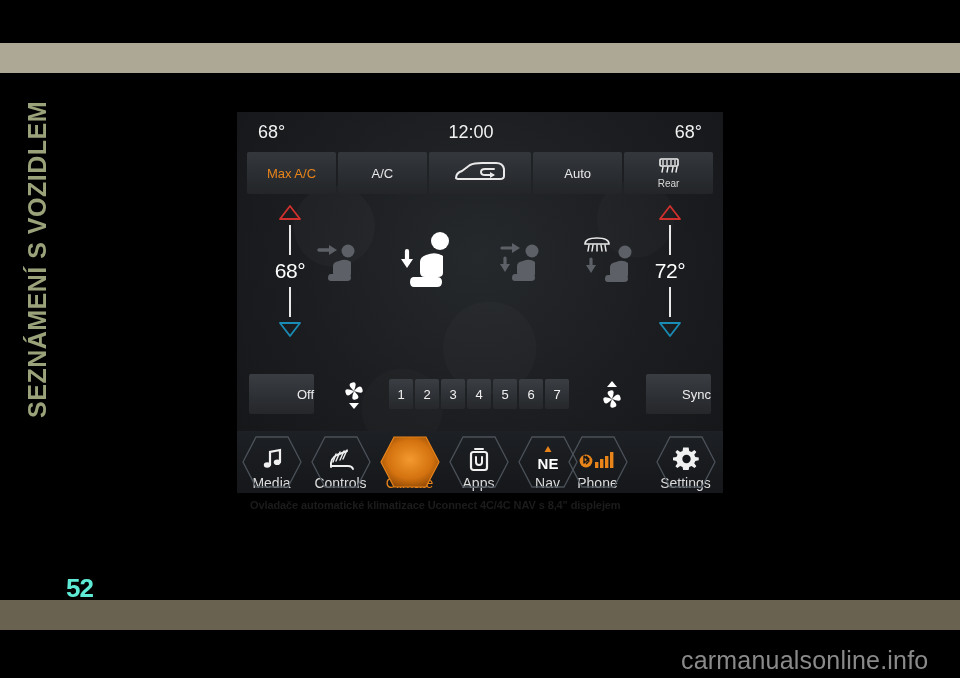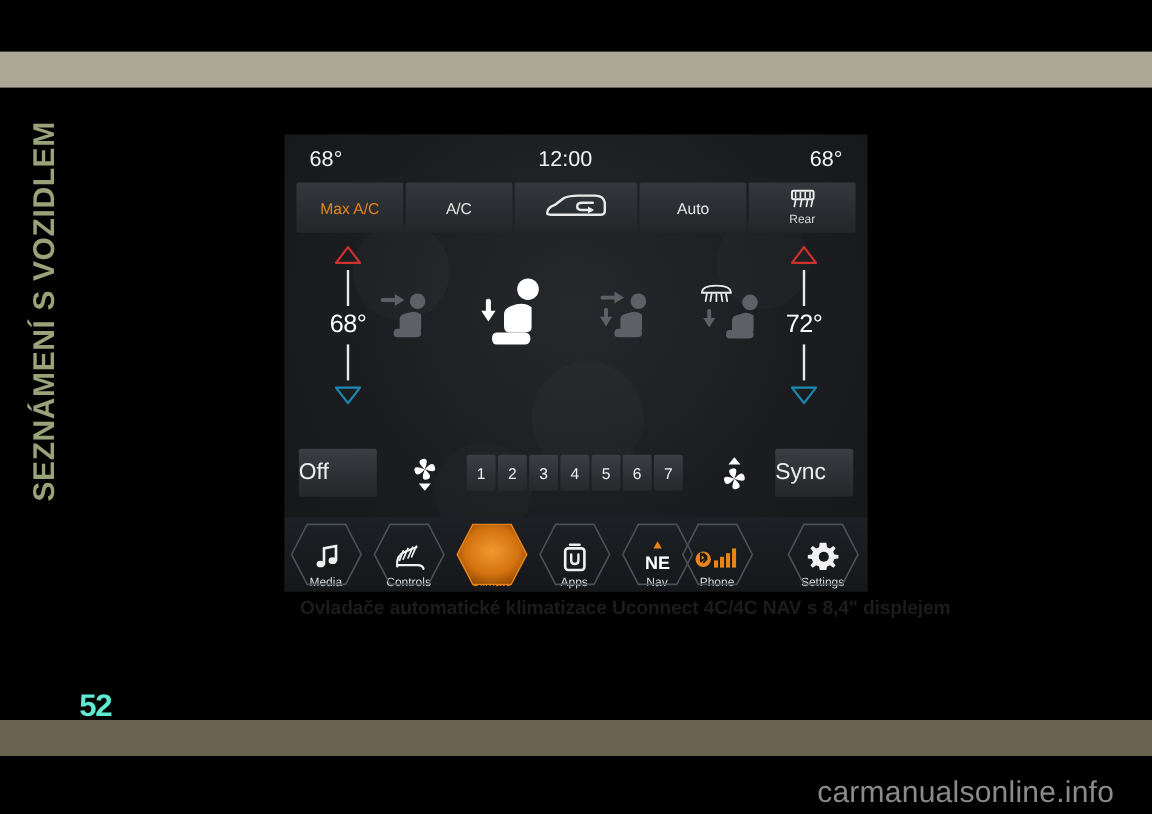--- a/index.html
+++ b/index.html
@@ -66,21 +66,21 @@
     font-size: 25px;
     letter-spacing: 0.2px;
     white-space: nowrap;
   }
   .caption {
     position: absolute;
     left: 250px;
     top: 499px;
     width: 480px;
     color: #1c1c1c;
-    font-size: 16px;
+    font-size: 11px;
     font-weight: bold;
     letter-spacing: -0.1px;
     white-space: nowrap;
   }
 
   
   .screen {
     position: absolute;
     left: 237px;
     top: 112px;
@@ -195,22 +195,22 @@
     position: absolute;
     left: 0; top: 262px;
     width: 486px; height: 44px;
   }
   .offbtn, .syncbtn {
     position: absolute;
     top: 0;
     width: 65px; height: 40px;
     background: linear-gradient(to bottom, #3a3d41 0%, #2c2f33 60%, #25272a 100%);
     border-radius: 2px;
-    display: flex; align-items: center; justify-content: flex-start;
-    color: #ededed; font-size: 19px;
+    display: flex; align-items: center; justify-content: flex-end;
+    color: #ededed; font-size: 13px;
   }
   .offbtn  { left: 12px; }
   .syncbtn { right: 12px; }
   .fannums {
     position: absolute;
     left: 152px; top: 5px;
     display: flex; gap: 2px;
   }
   .fannum {
     width: 24px; height: 30px;
@@ -234,21 +234,21 @@
     bottom: 2px;
     width: 69px;
     height: 58px;
     display: flex;
     flex-direction: column;
     align-items: center;
     justify-content: flex-end;
   }
   .navlabel {
     color: #dcdcdc;
-    font-size: 10px;
+    font-size: 14px;
     margin-top: 1px;
   }
   .navitem.active .navlabel { color: #e8841a; }
   .navicon {
     height: 30px;
     display: flex; align-items: center; justify-content: center;
   }
   .hexbg {
     position: absolute;
     left: 50%; top: 2px;

